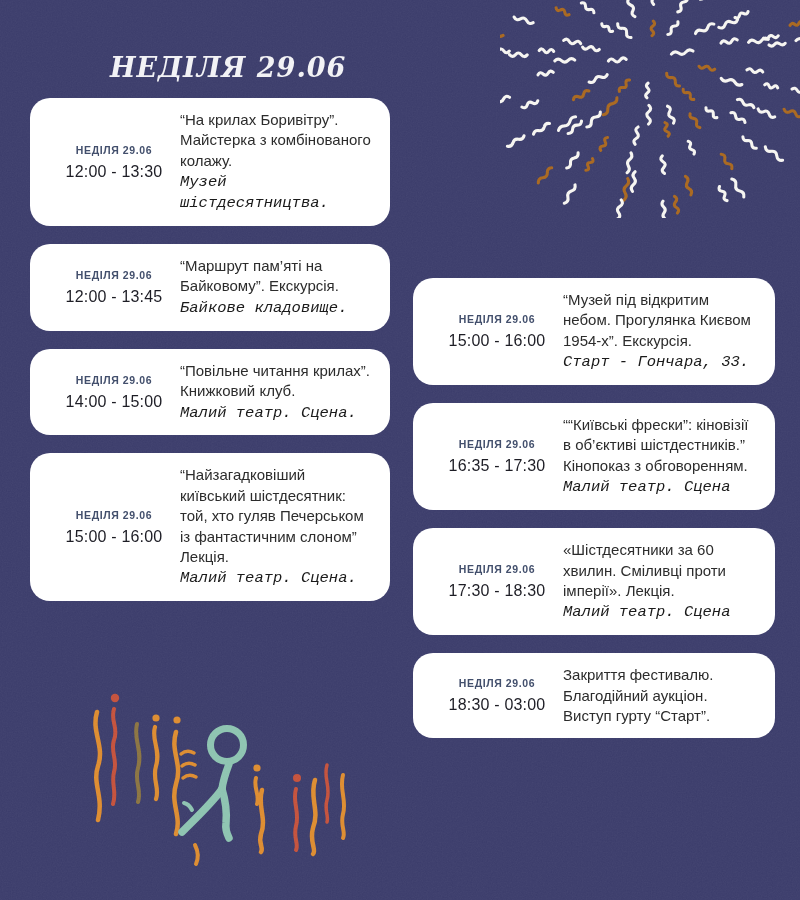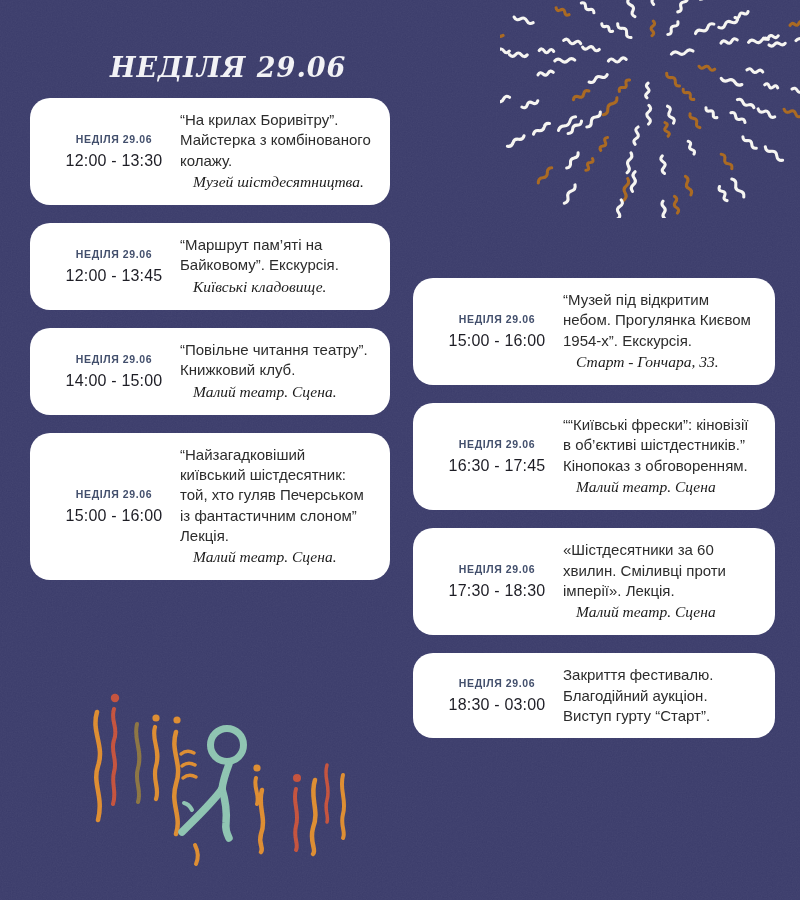--- a/index.html
+++ b/index.html
@@ -50,22 +50,22 @@
     letter-spacing:0.2px;
     color:#17171f;
   }
   .card-body{flex:1;min-width:0;}
   .card-desc{
     margin:0;
     font-size:15px;line-height:1.36;
     color:#262626;
   }
   .card-venue{
-    margin:1px 0 0 13px;
-    font-family:Liberation Serif, serif;
+    margin:1px 0 0 0;
+    font-family:Liberation Mono, monospace;
     font-style:italic;
     font-size:15.5px;line-height:1.35;
     color:#141414;
   }
   .fireworks{position:absolute;left:500px;top:0;pointer-events:none;}
   .crowd{position:absolute;left:55px;top:682px;pointer-events:none;}
   .noise-overlay{
     position:absolute;inset:0;
     opacity:0.07;
     mix-blend-mode:screen;
@@ -201,31 +201,31 @@
       </div>
     </article>
 
     <article class="card">
       <div class="card-left">
         <div class="card-label">НЕДІЛЯ 29.06</div>
         <div class="card-time">12:00 - 13:45</div>
       </div>
       <div class="card-body">
         <p class="card-desc">“Маршрут пам’яті на Байковому”. Екскурсія.</p>
-        <p class="card-venue">Київські кладовище.</p>
+        <p class="card-venue">Байкове кладовище.</p>
       </div>
     </article>
 
     <article class="card">
       <div class="card-left">
         <div class="card-label">НЕДІЛЯ 29.06</div>
         <div class="card-time">14:00 - 15:00</div>
       </div>
       <div class="card-body">
-        <p class="card-desc">“Повільне читання театру”. Книжковий клуб.</p>
+        <p class="card-desc">“Повільне читання крилах”. Книжковий клуб.</p>
         <p class="card-venue">Малий театр. Сцена.</p>
       </div>
     </article>
 
     <article class="card">
       <div class="card-left">
         <div class="card-label">НЕДІЛЯ 29.06</div>
         <div class="card-time">15:00 - 16:00</div>
       </div>
       <div class="card-body">
@@ -245,21 +245,21 @@
       </div>
       <div class="card-body">
         <p class="card-desc">“Музей під відкритим небом. Прогулянка Києвом 1954-х”. Екскурсія.</p>
         <p class="card-venue">Старт - Гончара, 33.</p>
       </div>
     </article>
 
     <article class="card">
       <div class="card-left">
         <div class="card-label">НЕДІЛЯ 29.06</div>
-        <div class="card-time">16:30 - 17:45</div>
+        <div class="card-time">16:35 - 17:30</div>
       </div>
       <div class="card-body">
         <p class="card-desc">““Київські фрески”: кіновізії в об’єктиві шістдестників.” Кінопоказ з обговоренням.</p>
         <p class="card-venue">Малий театр. Сцена</p>
       </div>
     </article>
 
     <article class="card">
       <div class="card-left">
         <div class="card-label">НЕДІЛЯ 29.06</div>

